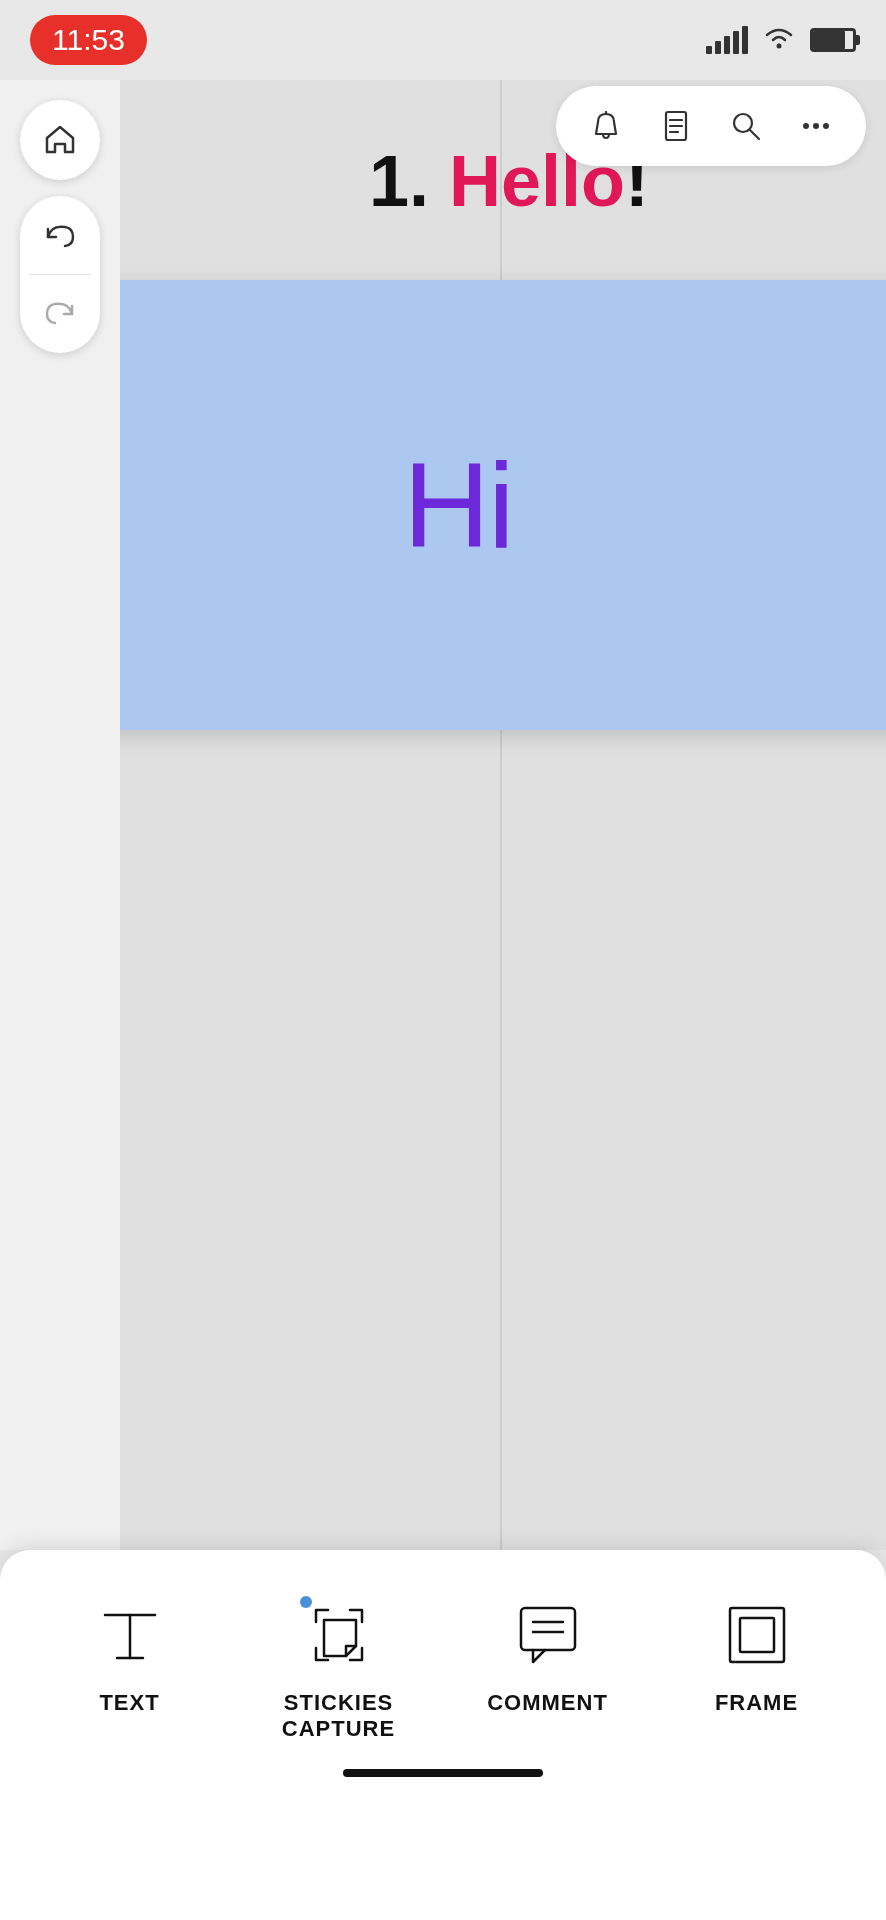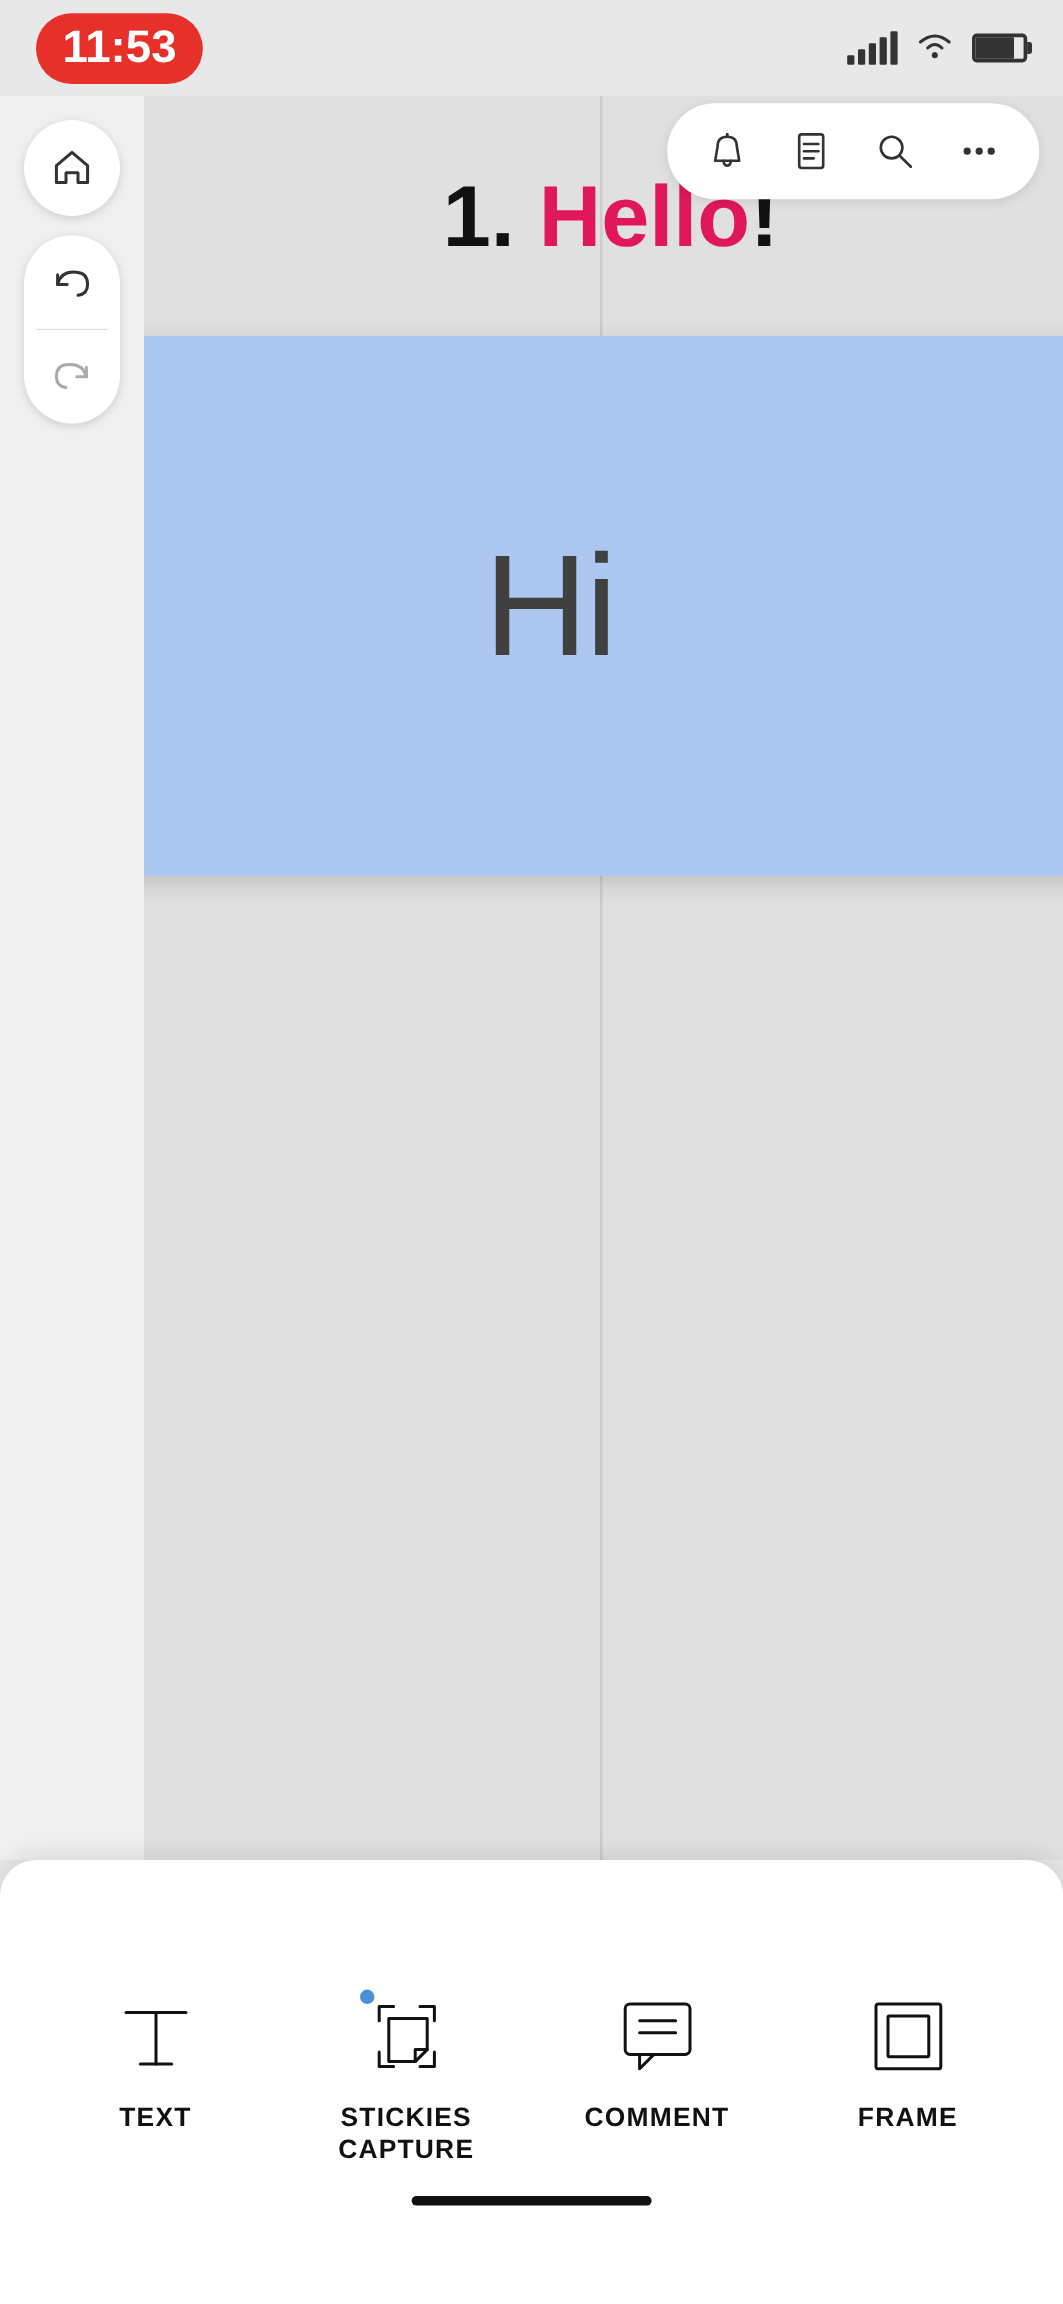--- a/index.html
+++ b/index.html
@@ -24,22 +24,22 @@
       display: flex;
       align-items: center;
       justify-content: space-between;
       padding: 0 30px;
       z-index: 100;
     }
 
     .status-time {
       background: #e8302a;
       color: white;
-      font-size: 38px;
-      font-weight: 700;
+      font-size: 30px;
+      font-weight: 400;
       padding: 8px 22px;
       border-radius: 30px;
     }
 
     .status-icons {
       display: flex;
       align-items: center;
       gap: 14px;
     }
 
@@ -138,21 +138,21 @@
       background: #adc8f0;
       display: flex;
       align-items: center;
       justify-content: center;
       box-shadow: 4px 6px 20px rgba(0,0,0,0.15);
     }
 
     .sticky-note-text {
       font-size: 120px;
       font-weight: 400;
-      color: #404040;
+      color: #6d28d9;
       letter-spacing: -2px;
     }
 
     
     .left-sidebar {
       position: absolute;
       top: 80px;
       left: 0;
       width: 120px;
       bottom: 370px;
@@ -244,21 +244,20 @@
       height: 370px;
       background: white;
       border-top-left-radius: 30px;
       border-top-right-radius: 30px;
       box-shadow: 0 -4px 20px rgba(0,0,0,0.1);
       display: flex;
       flex-direction: column;
       align-items: center;
       padding: 30px 20px 20px;
       z-index: 50;
-      justify-content: center;
     }
 
     .toolbar-grid {
       display: grid;
       grid-template-columns: repeat(4, 1fr);
       gap: 20px 10px;
       width: 100%;
       padding: 0 10px;
     }
 

